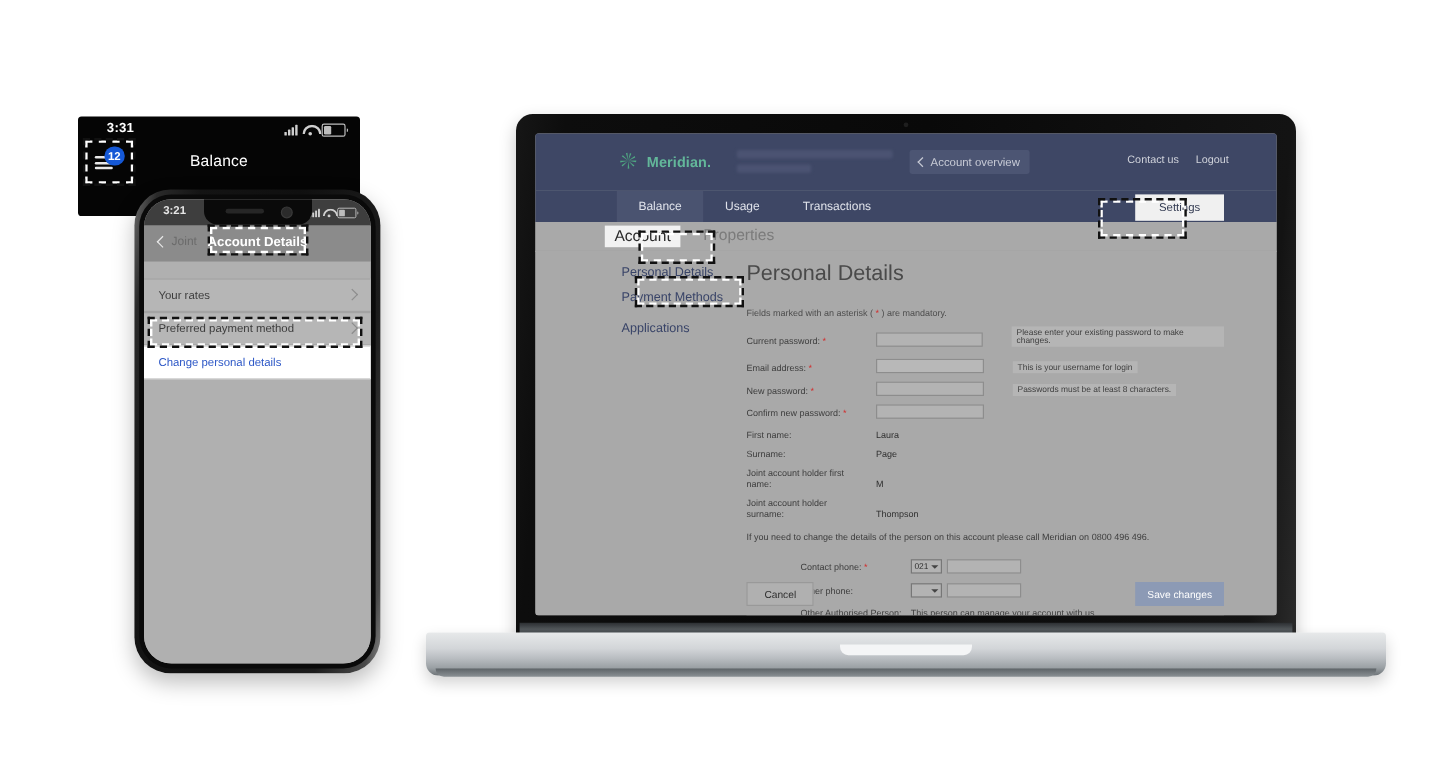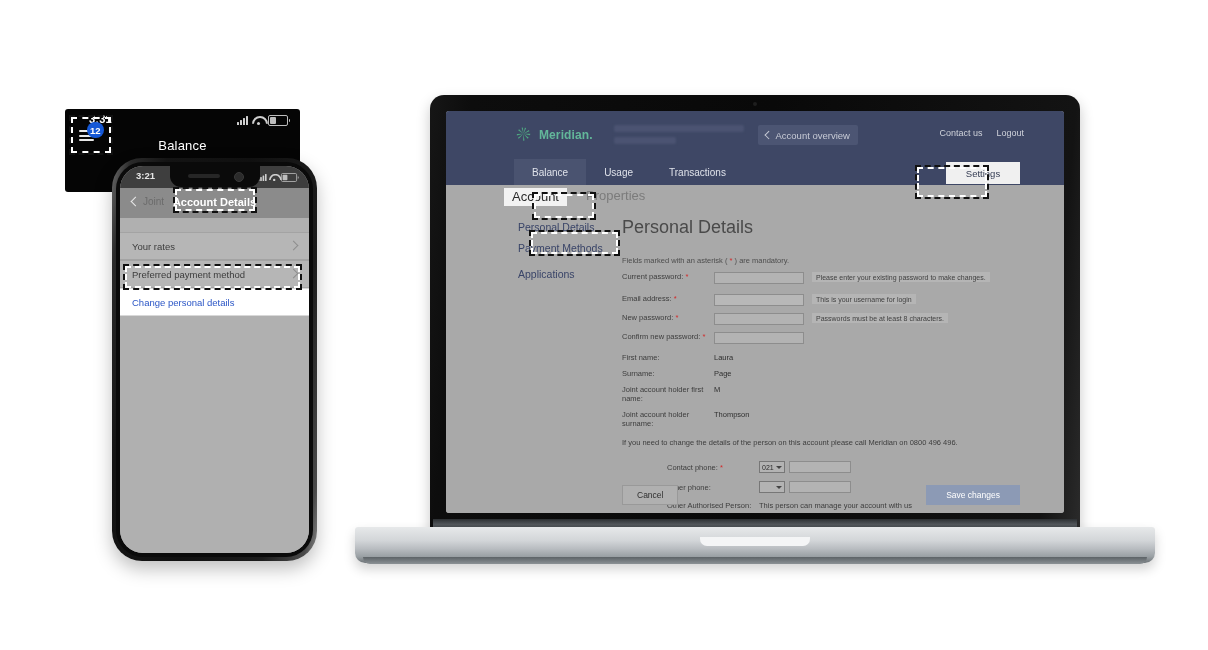--- a/index.html
+++ b/index.html
@@ -15,21 +15,21 @@
     border:2px dashed #ffffff;
     outline:2px dashed #111111;
     outline-offset:0px;
     box-sizing:border-box;
     pointer-events:none;
     z-index:60;
   }
 
   
   #phone-small{
-    position:absolute;left:65px;top:109px;width:235px;height:83px;
+    position:absolute;left:65px;top:97px;width:235px;height:83px;
     background:#050505;border-radius:3px;z-index:5;overflow:hidden;
   }
   #phone-small .ps-status{
     position:relative;height:26px;
   }
   #phone-small .ps-time{
     position:absolute;left:24px;top:4px;color:#fff;font-size:11px;font-weight:600;letter-spacing:.2px;
   }
   #phone-small .ps-icons{
     position:absolute;right:12px;top:6px;display:flex;gap:4px;align-items:center;
@@ -194,21 +194,21 @@
   .rsidebar{flex:0 0 44px;}
   .panel{flex:1;background:#a9a9a9;position:relative;}
 
   .side-list{padding-top:12px;width:108px;}
   .side-item{font-size:10.5px;color:#394468;margin-bottom:9px;line-height:12px;padding-left:4px;}
 
   .panel h1{margin:8px 0 0 0;font-size:18px;color:#4a4a4a;font-weight:400;}
   .mand{font-size:7.5px;color:#4d4d4d;margin-top:18px;}
   .ast{color:#d22b2b;}
 
-  .frow{display:flex;align-items:flex-start;margin-top:7px;font-size:7.5px;color:#3d3d3d;}
+  .frow{display:flex;align-items:flex-end;margin-top:7px;font-size:7.5px;color:#3d3d3d;gap:16px;}
   .frow .fl{width:92px;}
   .frow .fi{
     width:90px;height:12px;background:#b3b3b3;border:1px solid #8d8d8d;box-sizing:border-box;
   }
   .frow .fi.filled{background:#b8b8b8;}
   .frow .fi .blur{
     height:6px;margin:3px 4px;background:#9a9a9a;border-radius:1px;filter:blur(1.3px);
   }
   .frow .hint{margin-left:8px;background:#b5b5b5;padding:1.5px 4px;color:#3f3f3f;font-size:7px;}
   .frow .val{color:#2f2f2f;font-size:7.5px;}
@@ -223,21 +223,21 @@
   }
   .caret{width:0;height:0;border-left:3px solid transparent;border-right:3px solid transparent;border-top:3.5px solid #444;}
   .inp-sm{width:62px;height:12px;background:#b3b3b3;border:1px solid #8d8d8d;box-sizing:border-box;margin-left:4px;}
   .inp-sm .blur{height:6px;margin:3px 4px;background:#9c9c9c;border-radius:1px;filter:blur(1.3px);}
 
   .btnrow{position:absolute;left:0;right:0;bottom:8px;display:flex;align-items:flex-start;}
   .btn-cancel{
     background:#b0b0b0;border:1px solid #999;color:#2f2f2f;font-size:8.5px;padding:4px 14px;
   }
   .btn-save{
-    margin-left:auto;background:#8c9ab5;color:#ffffff;font-size:8.5px;padding:5px 20px;
+    margin-left:auto;background:#8c9ab5;color:#ffffff;font-size:8.5px;padding:5px 10px;
   }
 </style>
 </head>
 <body>
 
 <div id="phone-small">
   <div class="ps-status">
     <div class="ps-time">3:31</div>
     <div class="ps-icons">
       <span class="bars">

